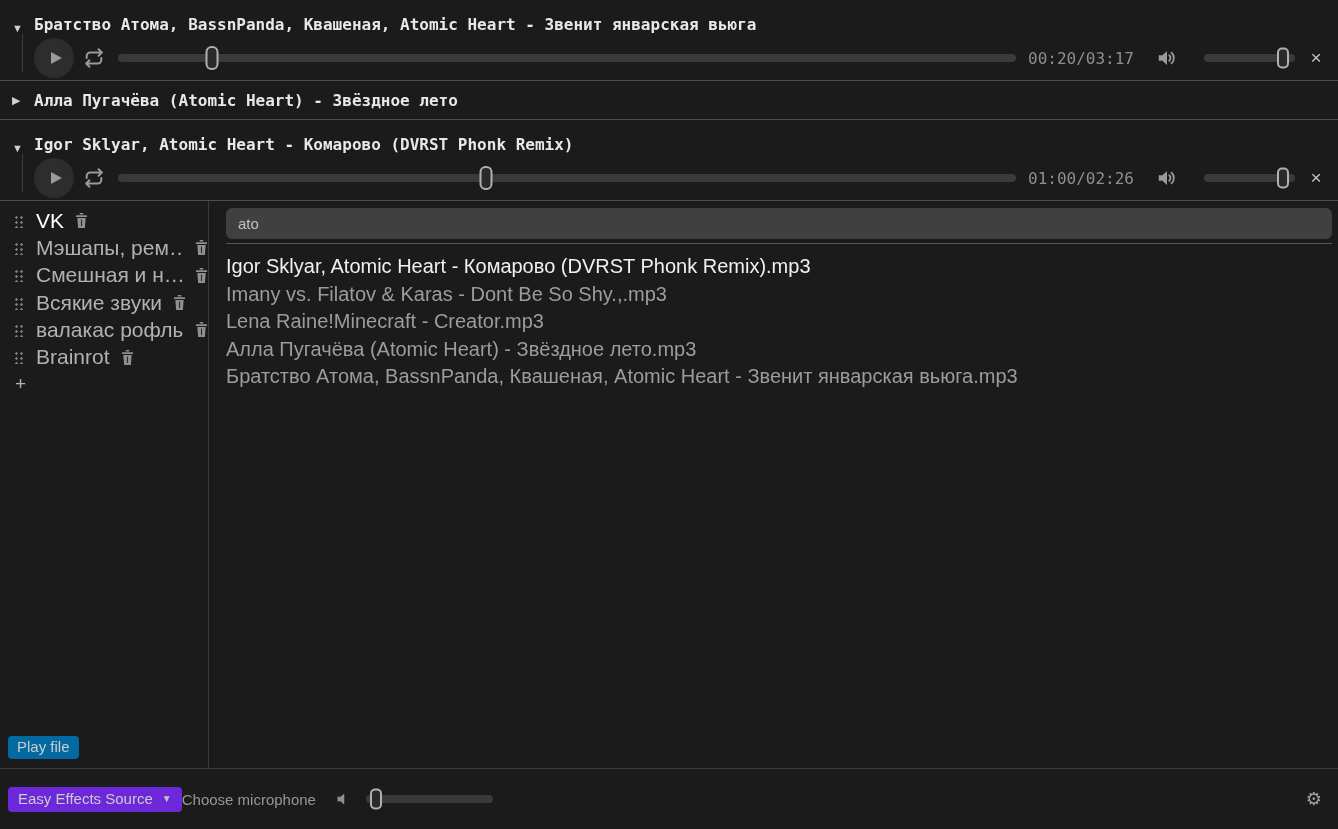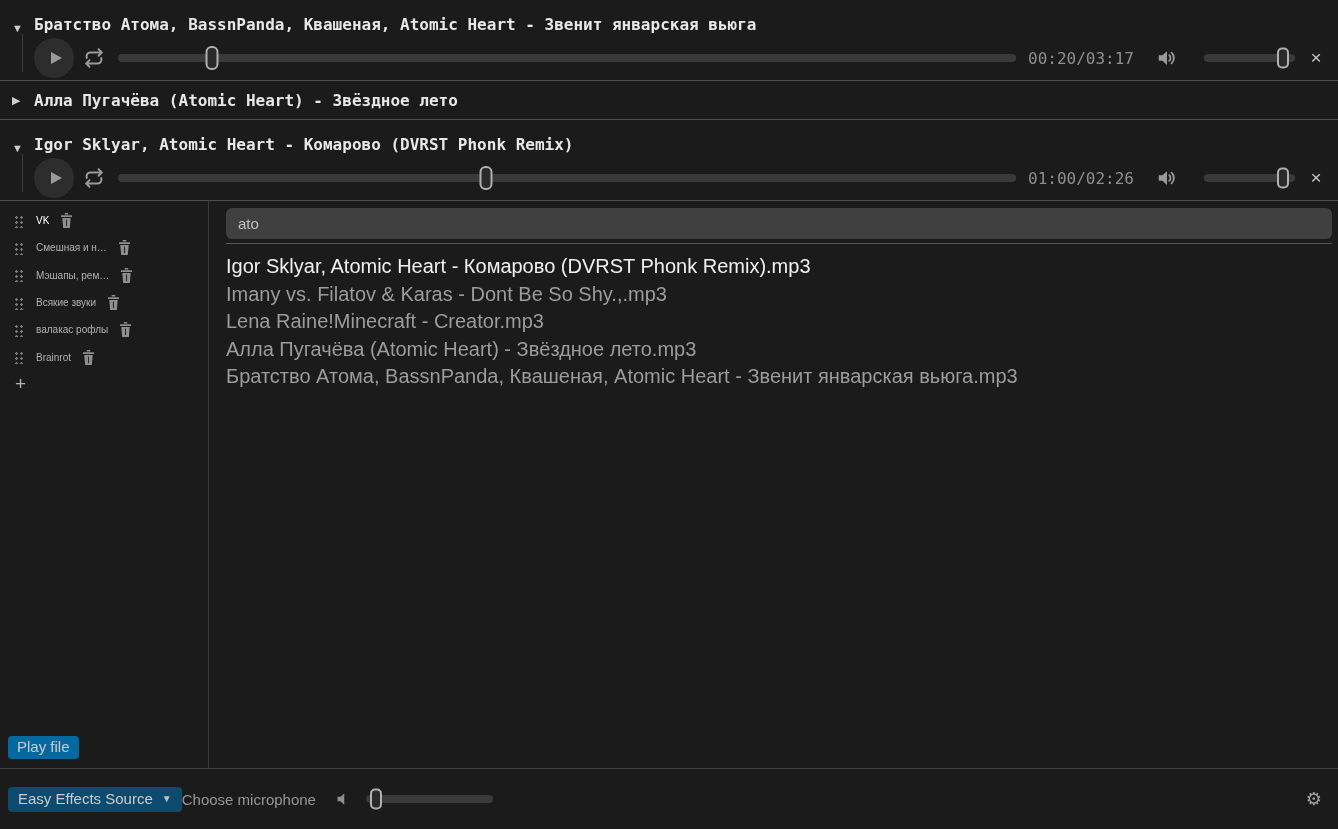--- a/index.html
+++ b/index.html
@@ -43,21 +43,21 @@
     margin-left: 12px; width: 114px; flex: none;
     font-family: "DejaVu Sans Mono", monospace; font-size: 16px; color: #8f8f8f;
   }
   .vol-icon { margin-left: 14px; width: 22px; height: 22px; flex: none; display:flex; align-items:center; justify-content:center; cursor: pointer; }
   .vol { margin-left: 26px; width: 91px; }
   .close-btn { margin-left: 10px; width: 22px; text-align: center; font-size: 19px; color: #c2c2c2; cursor: pointer; line-height: 22px; }
 
   
   .main { flex: 1; display: flex; min-height: 0; border-bottom: 1px solid #3d3d3d; }
   .sidebar { width: 209px; flex: none; border-right: 1px solid #3a3a3a; display: flex; flex-direction: column; padding-top: 6px; }
-  .tab-row { height: 27.3px; display: flex; align-items: center; padding-left: 14px; font-size: 10px; color: #b2b2b2; cursor: pointer; }
+  .tab-row { height: 27.3px; display: flex; align-items: center; padding-left: 14px; font-size: 21px; color: #b2b2b2; cursor: pointer; }
   .tab-row.active { color: #ffffff; }
   .drag-handle {
     width: 10px; height: 14px; flex: none; margin-right: 12px;
     background-image: radial-gradient(#7a7a7a 1.25px, transparent 1.45px);
     background-size: 5px 5px; background-position: 0 1px;
   }
   .tab-label { white-space: nowrap; overflow: hidden; }
   .trash-icon { margin-left: 11px; width: 13px; height: 15px; flex: none; cursor: pointer; }
   .add-tab { height: 27px; display: flex; align-items: center; padding-left: 15px; font-size: 19px; color: #b2b2b2; cursor: pointer; }
   .sidebar-spacer { flex: 1; }
@@ -74,21 +74,21 @@
     font-size: 15px; font-family: "Liberation Sans", sans-serif; padding: 0 12px;
   }
   .search-sep { margin: 4px 6px 0 17px; border-top: 1px solid #565656; }
   .file-list { padding: 9px 6px 0 17px; }
   .file-row { line-height: 27.5px; font-size: 20px; color: #9c9c9c; white-space: nowrap; cursor: pointer; }
   .file-row.active { color: #f0f0f0; }
 
   
   .bottom-bar { height: 60px; flex: none; display: flex; align-items: center; padding: 0 16px 0 8px; }
   .source-btn {
-    background: #0c4a6e; color: #cccccc; font-size: 15px;
+    background: #6d28d9; color: #cccccc; font-size: 15px;
     padding: 3px 10px 5px 10px; border-radius: 4px; cursor: pointer;
     display: flex; align-items: center; gap: 9px;
   }
   .dd-arrow { font-size: 10px; color: #c2c2c2; }
   .mic-label { margin-left: 0; font-size: 15px; color: #979797; }
   .mute-icon { margin-left: 16px; width: 20px; height: 20px; display: flex; align-items: center; justify-content: center; }
   .mic-slider { margin-left: 14px; width: 127px; }
   .gear-btn { margin-left: auto; font-size: 18px; color: #a0a0a0; cursor: pointer; line-height: 20px; }
 
   svg { display: block; }
@@ -191,34 +191,34 @@
             <rect x="5" y="0" width="4" height="1.6" rx="0.5"></rect>
             <rect x="1" y="2.4" width="12" height="1.8" rx="0.6"></rect>
             <path d="M2.5 5.2h9L10.6 16H3.4L2.5 5.2z"></path>
             <rect x="6.4" y="7" width="1.2" height="7" fill="#2a2a2a"></rect>
           </svg>
         </span>
       </div>
 
       <div class="tab-row">
         <span class="drag-handle"></span>
+        <span class="tab-label">Мэшапы, рем…</span>
+        <span class="trash-icon">
+          <svg width="13" height="15" viewBox="0 0 14 16" fill="#8f8f8f">
+            <rect x="5" y="0" width="4" height="1.6" rx="0.5"></rect>
+            <rect x="1" y="2.4" width="12" height="1.8" rx="0.6"></rect>
+            <path d="M2.5 5.2h9L10.6 16H3.4L2.5 5.2z"></path>
+            <rect x="6.4" y="7" width="1.2" height="7" fill="#2a2a2a"></rect>
+          </svg>
+        </span>
+      </div>
+
+      <div class="tab-row">
+        <span class="drag-handle"></span>
         <span class="tab-label">Смешная и н…</span>
-        <span class="trash-icon">
-          <svg width="13" height="15" viewBox="0 0 14 16" fill="#8f8f8f">
-            <rect x="5" y="0" width="4" height="1.6" rx="0.5"></rect>
-            <rect x="1" y="2.4" width="12" height="1.8" rx="0.6"></rect>
-            <path d="M2.5 5.2h9L10.6 16H3.4L2.5 5.2z"></path>
-            <rect x="6.4" y="7" width="1.2" height="7" fill="#2a2a2a"></rect>
-          </svg>
-        </span>
-      </div>
-
-      <div class="tab-row">
-        <span class="drag-handle"></span>
-        <span class="tab-label">Мэшапы, рем…</span>
         <span class="trash-icon">
           <svg width="13" height="15" viewBox="0 0 14 16" fill="#8f8f8f">
             <rect x="5" y="0" width="4" height="1.6" rx="0.5"></rect>
             <rect x="1" y="2.4" width="12" height="1.8" rx="0.6"></rect>
             <path d="M2.5 5.2h9L10.6 16H3.4L2.5 5.2z"></path>
             <rect x="6.4" y="7" width="1.2" height="7" fill="#2a2a2a"></rect>
           </svg>
         </span>
       </div>
 

